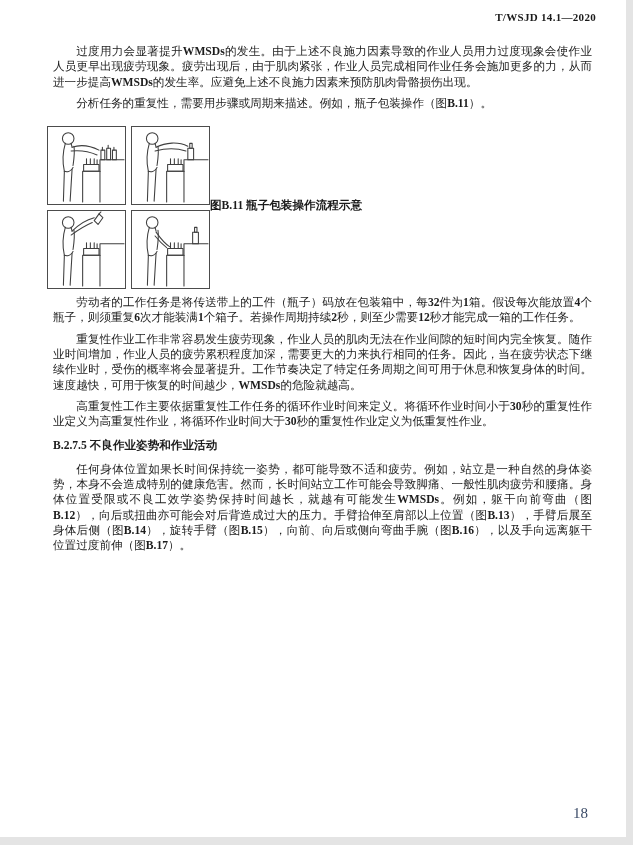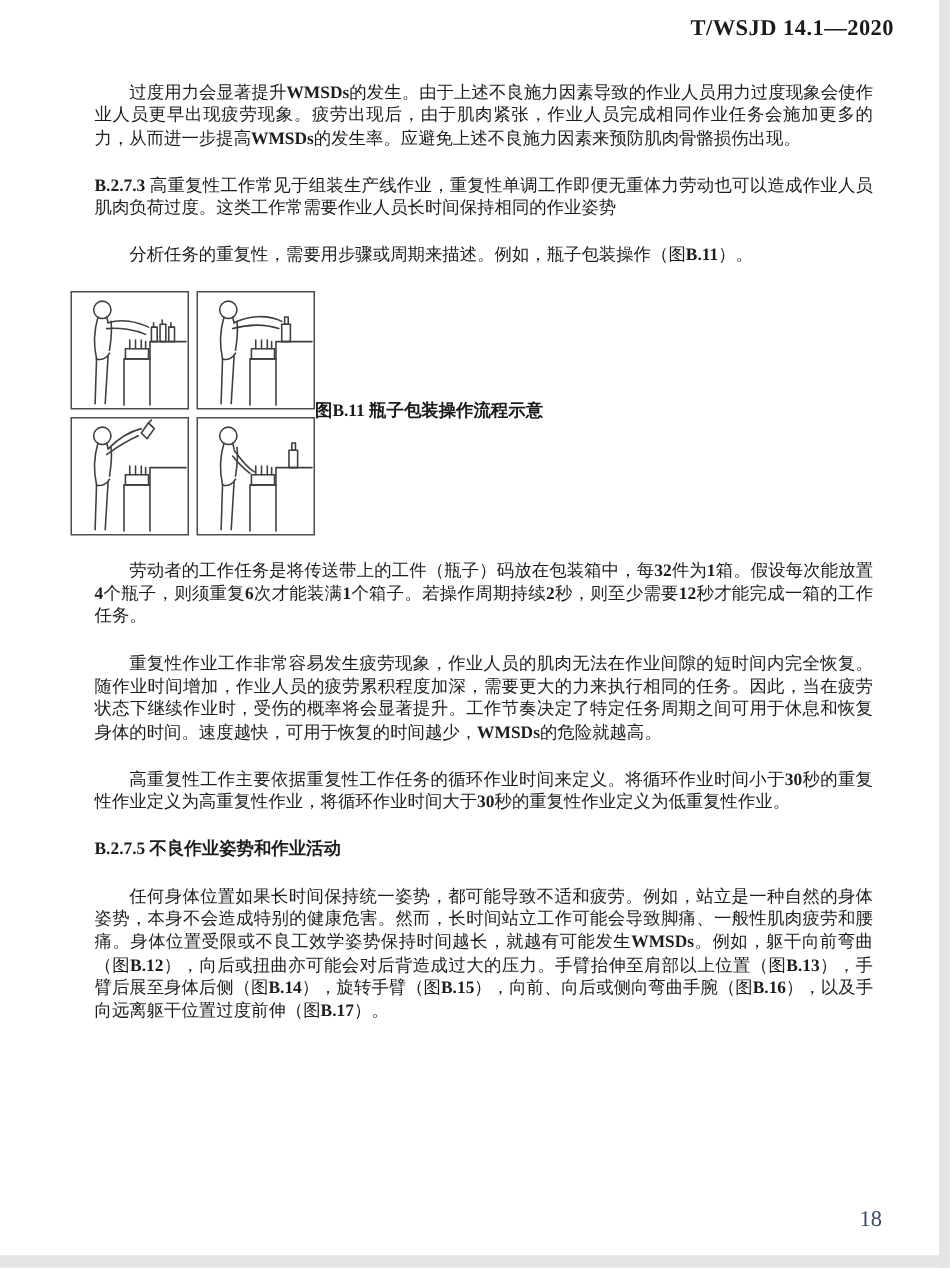--- a/index.html
+++ b/index.html
@@ -10,29 +10,29 @@
     position:relative;
     overflow:hidden;
   }
   .page{
     position:absolute;left:0;top:0;
     width:626px;height:837px;
     background:#ffffff;
   }
   .doc-header{
     position:absolute;top:11px;right:30px;
-    font-size:15px;font-weight:bold;color:#1b1b1b;
+    font-size:11px;font-weight:bold;color:#1b1b1b;
     letter-spacing:.3px;
   }
   .content{
     position:absolute;left:47px;top:38px;width:551px;
     font-size:11.6px;line-height:15.3px;color:#1d1d1d;
     text-align:justify;
   }
-  .content p{margin:16px;}
+  .content p{margin:6px;}
   .ind{text-indent:2em;}
   .heading{
     font-weight:bold;margin-top:8px !important;margin-bottom:9px !important;
   }
   b{font-family:"Liberation Serif","DejaVu Serif",serif;}
   .figure-wrap{
     margin:15px 0 0 0;
     display:flex;align-items:center;
   }
   .panel-grid{
@@ -61,21 +61,20 @@
 <body>
 
 <div class="page">
 
   <div class="doc-header">T/WSJD 14.1—2020</div>
 
   <div class="content">
 
     <p class="ind">过度用力会显著提升<b>WMSDs</b>的发生。由于上述不良施力因素导致的作业人员用力过度现象会使作业人员更早出现疲劳现象。疲劳出现后，由于肌肉紧张，作业人员完成相同作业任务会施加更多的力，从而进一步提高<b>WMSDs</b>的发生率。应避免上述不良施力因素来预防肌肉骨骼损伤出现。</p>
 
-    <p><b>B.2.7.3</b> 高重复性工作常见于组装生产线作业，重复性单调工作即便无重体力劳动也可以造成作业人员肌肉负荷过度。这类工作常需要作业人员长时间保持相同的作业姿势</p>
 
     <p class="ind">分析任务的重复性，需要用步骤或周期来描述。例如，瓶子包装操作（图<b>B.11</b>）。</p>
 
     <div class="figure-wrap">
       <div class="panel-grid">
 
         <svg class="panel" viewBox="0 0 80 80">
           <g stroke="#3f3f3f" stroke-width="1.1" fill="none" stroke-linecap="round" stroke-linejoin="round">
             <path d="M79 34 H54 V46 H36 V78"></path>
             <path d="M54 46 V78"></path>

